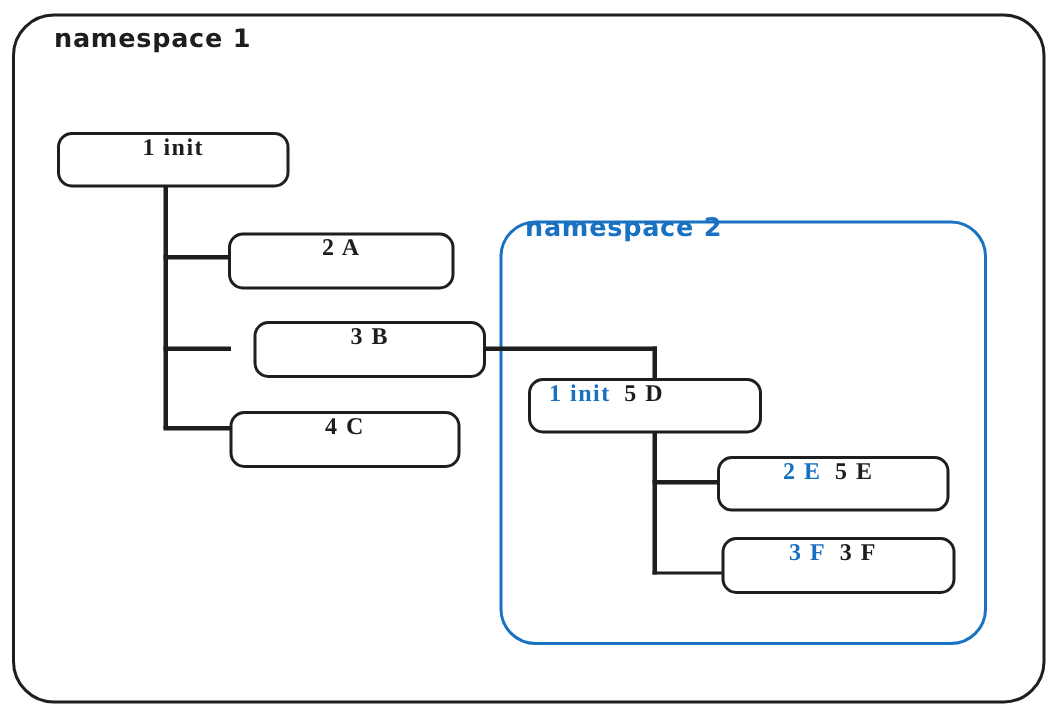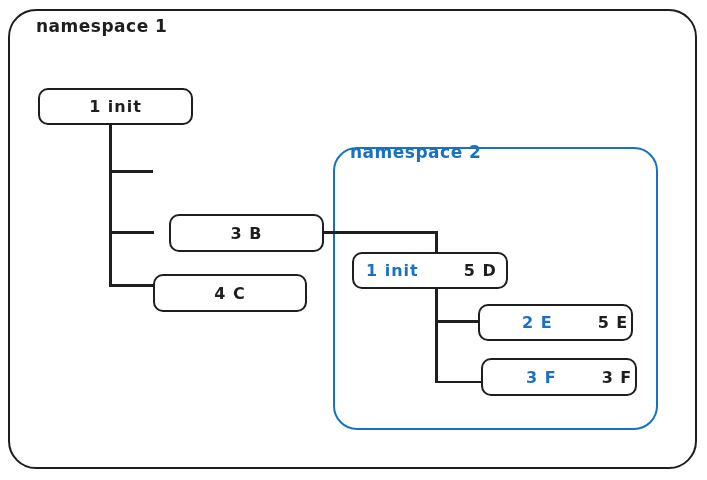--- a/index.html
+++ b/index.html
@@ -38,35 +38,35 @@
     color: var(--stroke);
     white-space: nowrap;
   }
   .ns-label.ns2 { color: var(--accent); }
   .node {
     position: absolute;
     border: 2.5px solid var(--stroke);
     border-radius: 10px;
     background: var(--bg);
     display: flex;
-    align-items: center;
     justify-content: center;
     font-size: 16px;
     font-weight: 600;
     letter-spacing: 1px;
     color: var(--stroke);
     z-index: 2;
+    font-family: Liberation Serif, serif;
   }
   .node.dual {
     justify-content: flex-start;
     padding-left: 12px;
     gap: 9px;
   }
   .node .ns-pid { color: var(--accent); }
-  .node .host-pid { color: var(--stroke); margin-left: 36px; }
+  .node .host-pid { color: var(--stroke); }
   .line {
     position: absolute;
     background: var(--stroke);
     z-index: 1;
   }
   .line.h { height: 2.5px; }
   .line.v { width: 2.5px; }
 </style>
 </head>
 <body>
@@ -87,20 +87,23 @@
   <div class="line h" style="left:307px; top:231px; width:131px;"></div>
   <div class="line v" style="left:435px; top:231px; height:22px;"></div>
 
   <div class="line v" style="left:435px; top:288px; height:95px;"></div>
   <div class="line h" style="left:435px; top:320px; width:44px;"></div>
   <div class="line h" style="left:435px; top:380.5px; width:47px;"></div>
 
   <div class="node" style="left:38px; top:88px; width:155px; height:37px;">
     <span>1 init</span>
   </div>
+  <div class="node" style="left:152px; top:155px; width:151px; height:38px;">
+    <span>2 A</span>
+  </div>
   <div class="node" style="left:153px; top:214px; width:155px; height:38px;margin-left:16px;">
     <span>3 B</span>
   </div>
   <div class="node" style="left:153px; top:274px; width:154px; height:38px;">
     <span>4 C</span>
   </div>
 
   <div class="node dual" style="left:352px; top:252px; width:156px; height:37px;">
     <span class="ns-pid">1 init</span>
     <span class="host-pid">5 D</span>

